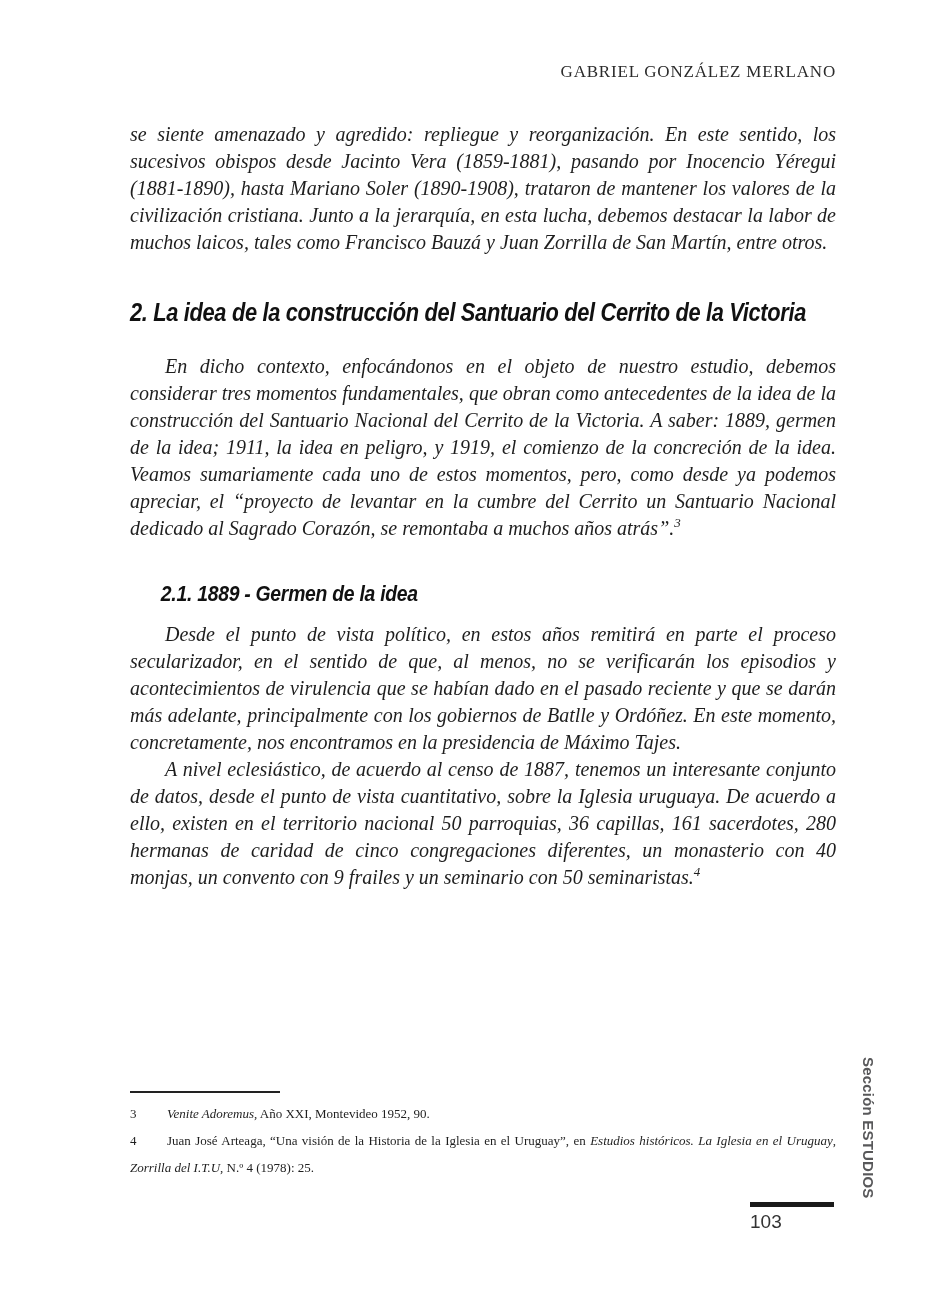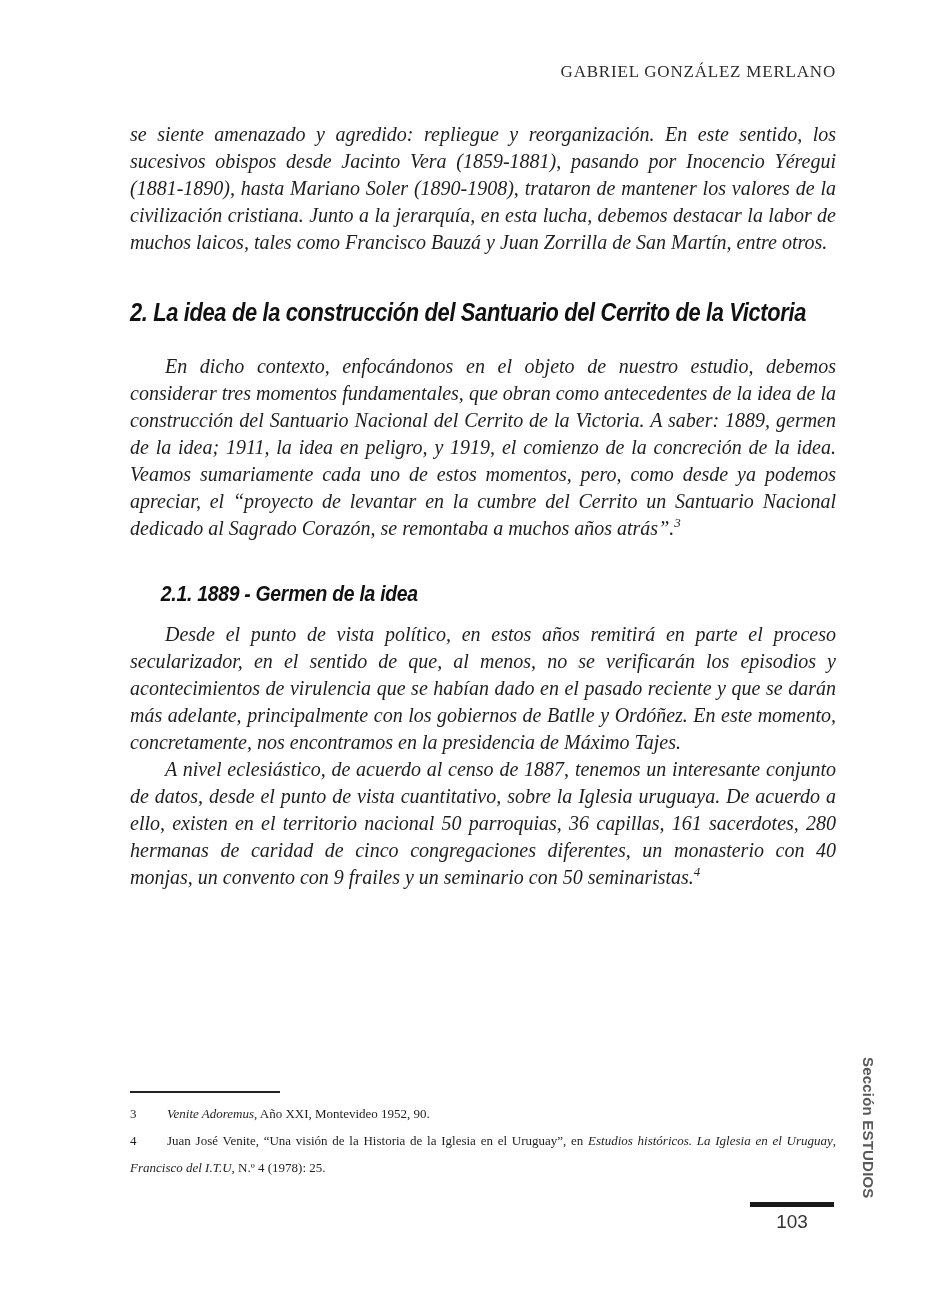--- a/index.html
+++ b/index.html
@@ -120,21 +120,21 @@
     top: 1202px;
     width: 84px;
     height: 5px;
     background: #1a1a1a;
   }
   .page-number {
     position: absolute;
     left: 750px;
     top: 1211px;
     width: 84px;
-    text-align: center;
+    text-align: left;
     font-family: "Liberation Sans", sans-serif;
     font-size: 19px;
     color: #333333;
   }
 </style>
 </head>
 <body>
 
 <div class="page">
 
@@ -154,21 +154,21 @@
 
     <p class="body-para indent"><span>A nivel eclesiástico, de acuerdo al censo de 1887, tenemos un interesante conjunto de datos, desde el punto de vista cuantitativo, sobre la Iglesia uruguaya. De acuerdo a ello, existen en el territorio nacional 50 parroquias, 36 capillas, 161 sacerdotes, 280 hermanas de caridad de cinco congregaciones diferentes, un monasterio con 40 monjas, un convento con 9 frailes y un seminario con 50 seminaristas.</span><sup class="fn-ref">4</sup></p>
 
   </div>
 
   <div class="footnotes">
     <div class="fn-rule"></div>
 
     <p class="footnote"><span class="fn-num">3</span><i>Venite Adoremus</i><span>, Año XXI, Montevideo 1952, 90.</span></p>
 
-    <p class="footnote"><span class="fn-num">4</span><span>Juan José Venite, “Una visión de la Historia de la Iglesia en el Uruguay”, en </span><i>Estudios históricos. La Iglesia en el Uruguay</i><span>, </span><i>Francisco del I.T.U</i><span>, N.º 4 (1978): 25.</span></p>
+    <p class="footnote"><span class="fn-num">4</span><span>Juan José Arteaga, “Una visión de la Historia de la Iglesia en el Uruguay”, en </span><i>Estudios históricos. La Iglesia en el Uruguay</i><span>, </span><i>Zorrilla del I.T.U</i><span>, N.º 4 (1978): 25.</span></p>
   </div>
 
   <div class="section-tab">Sección ESTUDIOS</div>
 
   <div class="footer-bar"></div>
 
   <div class="page-number">103</div>
 
 </div>
 

